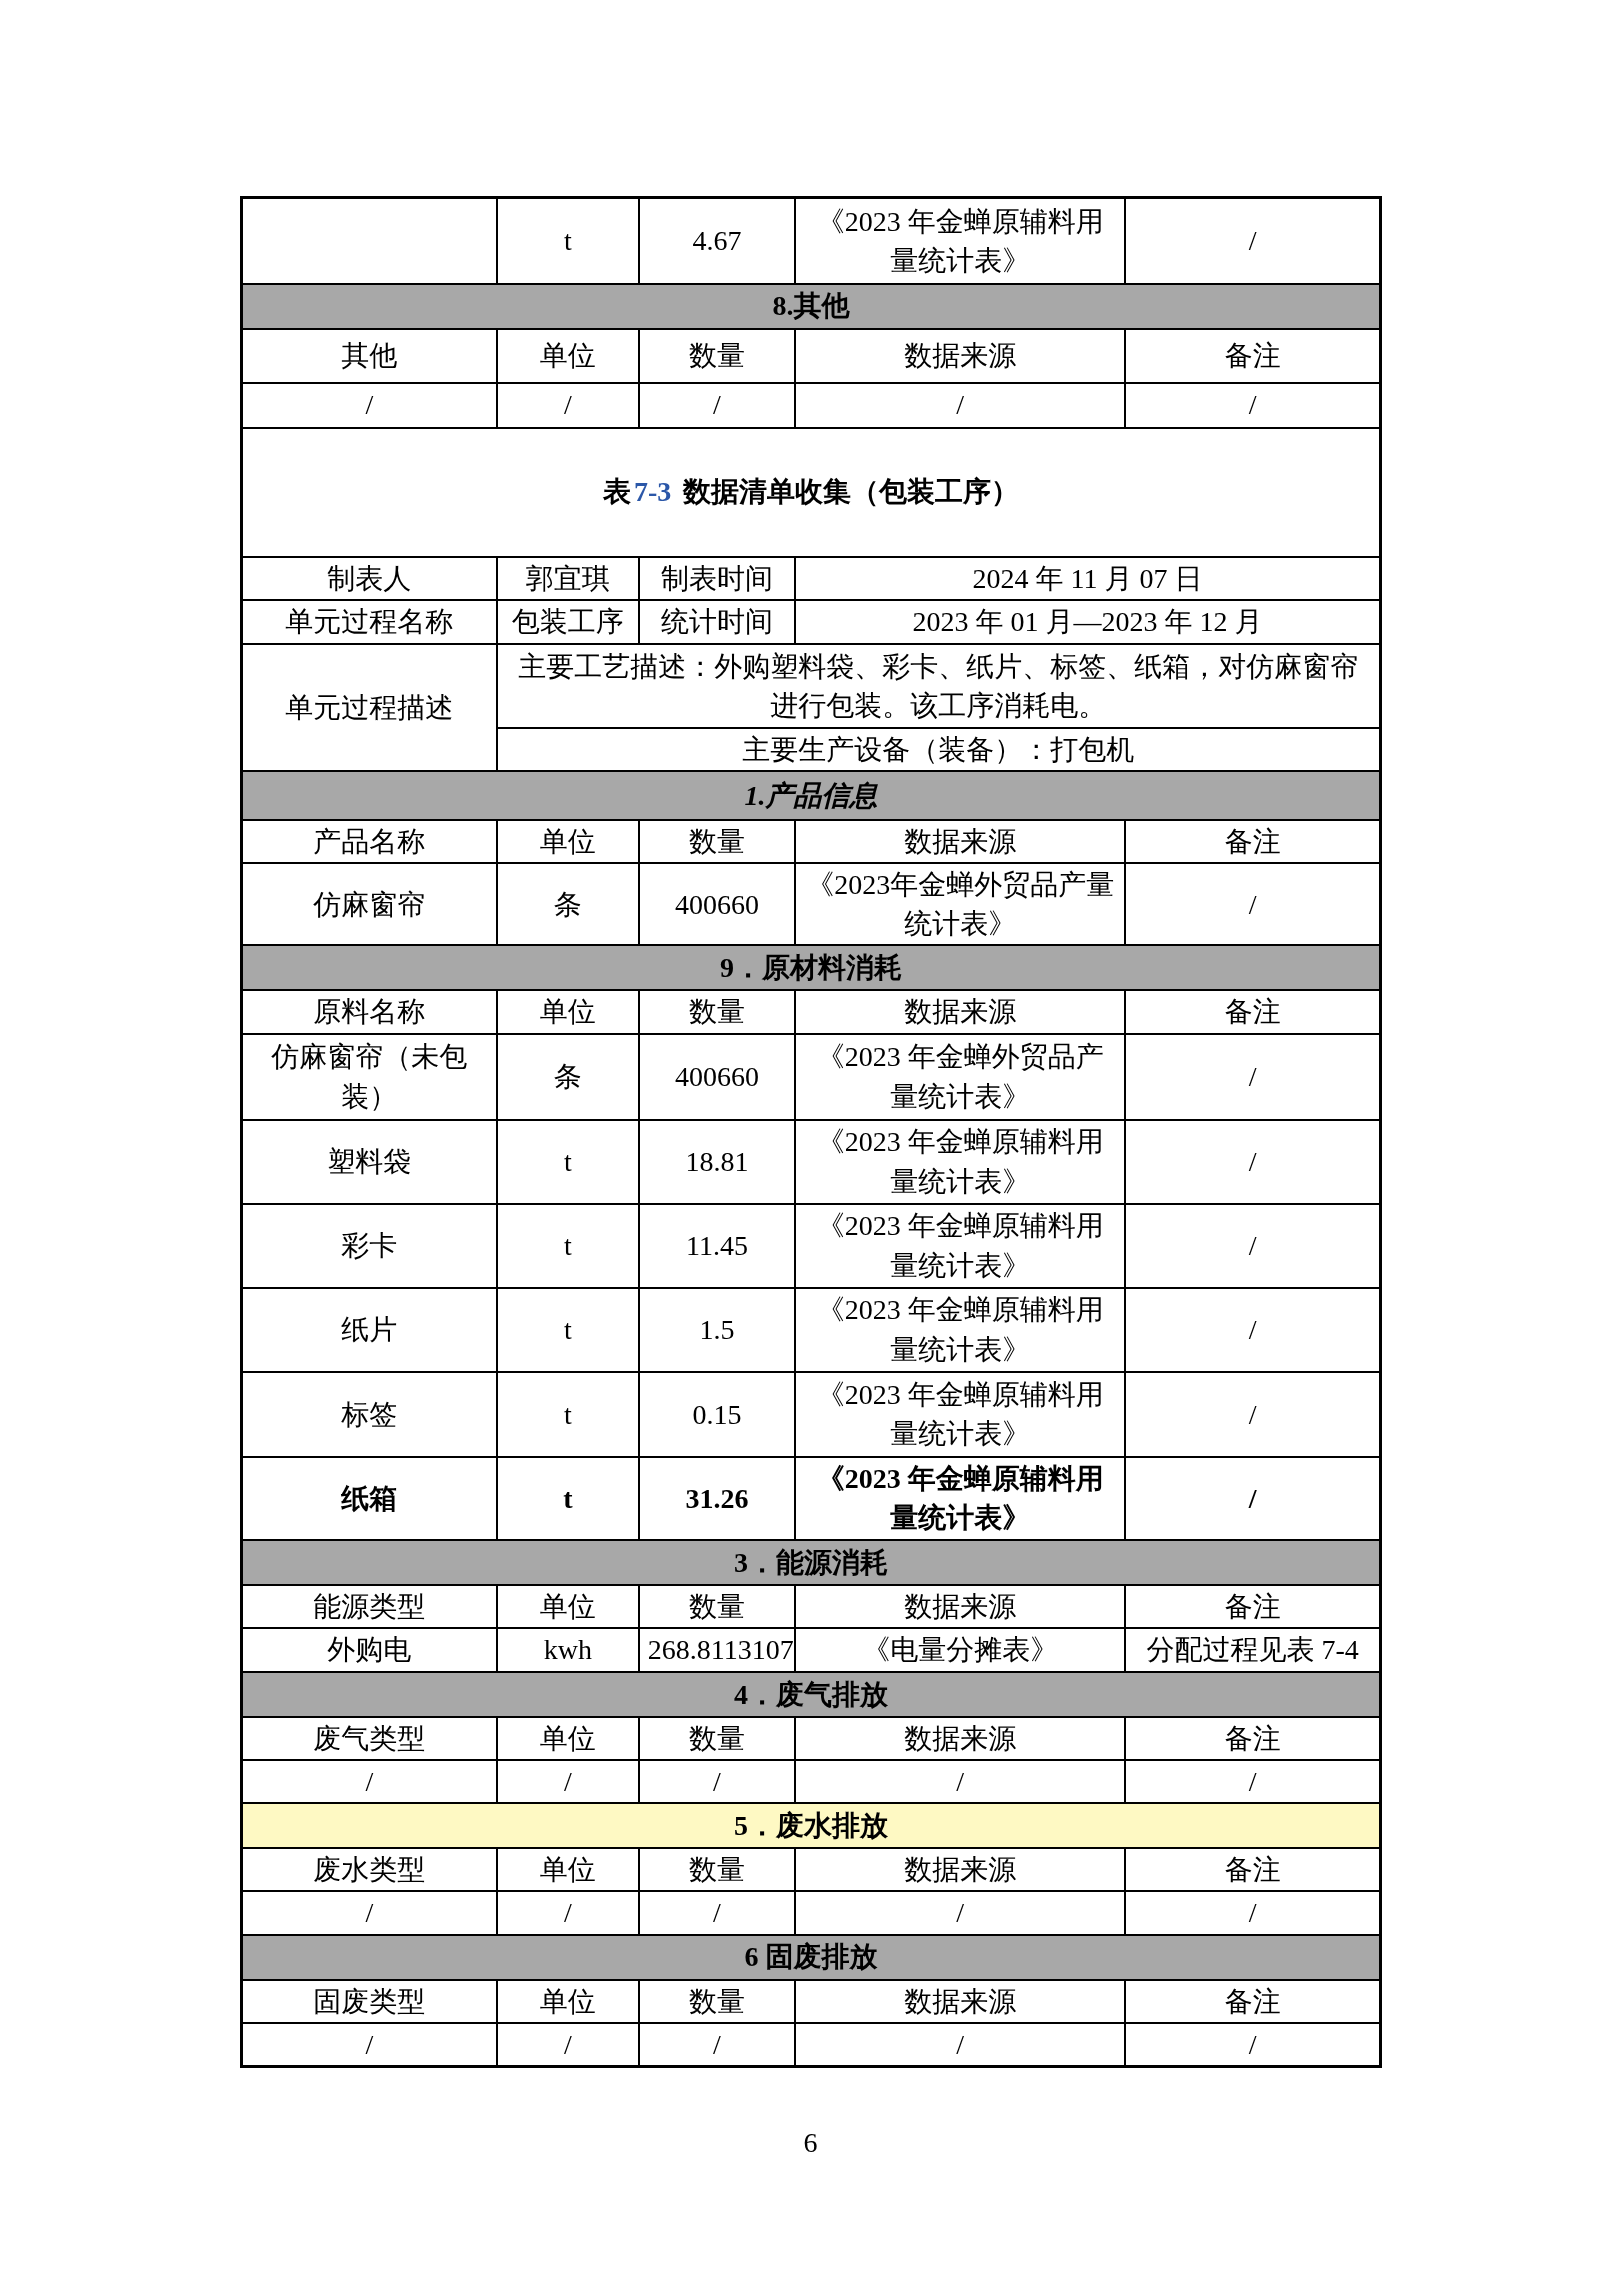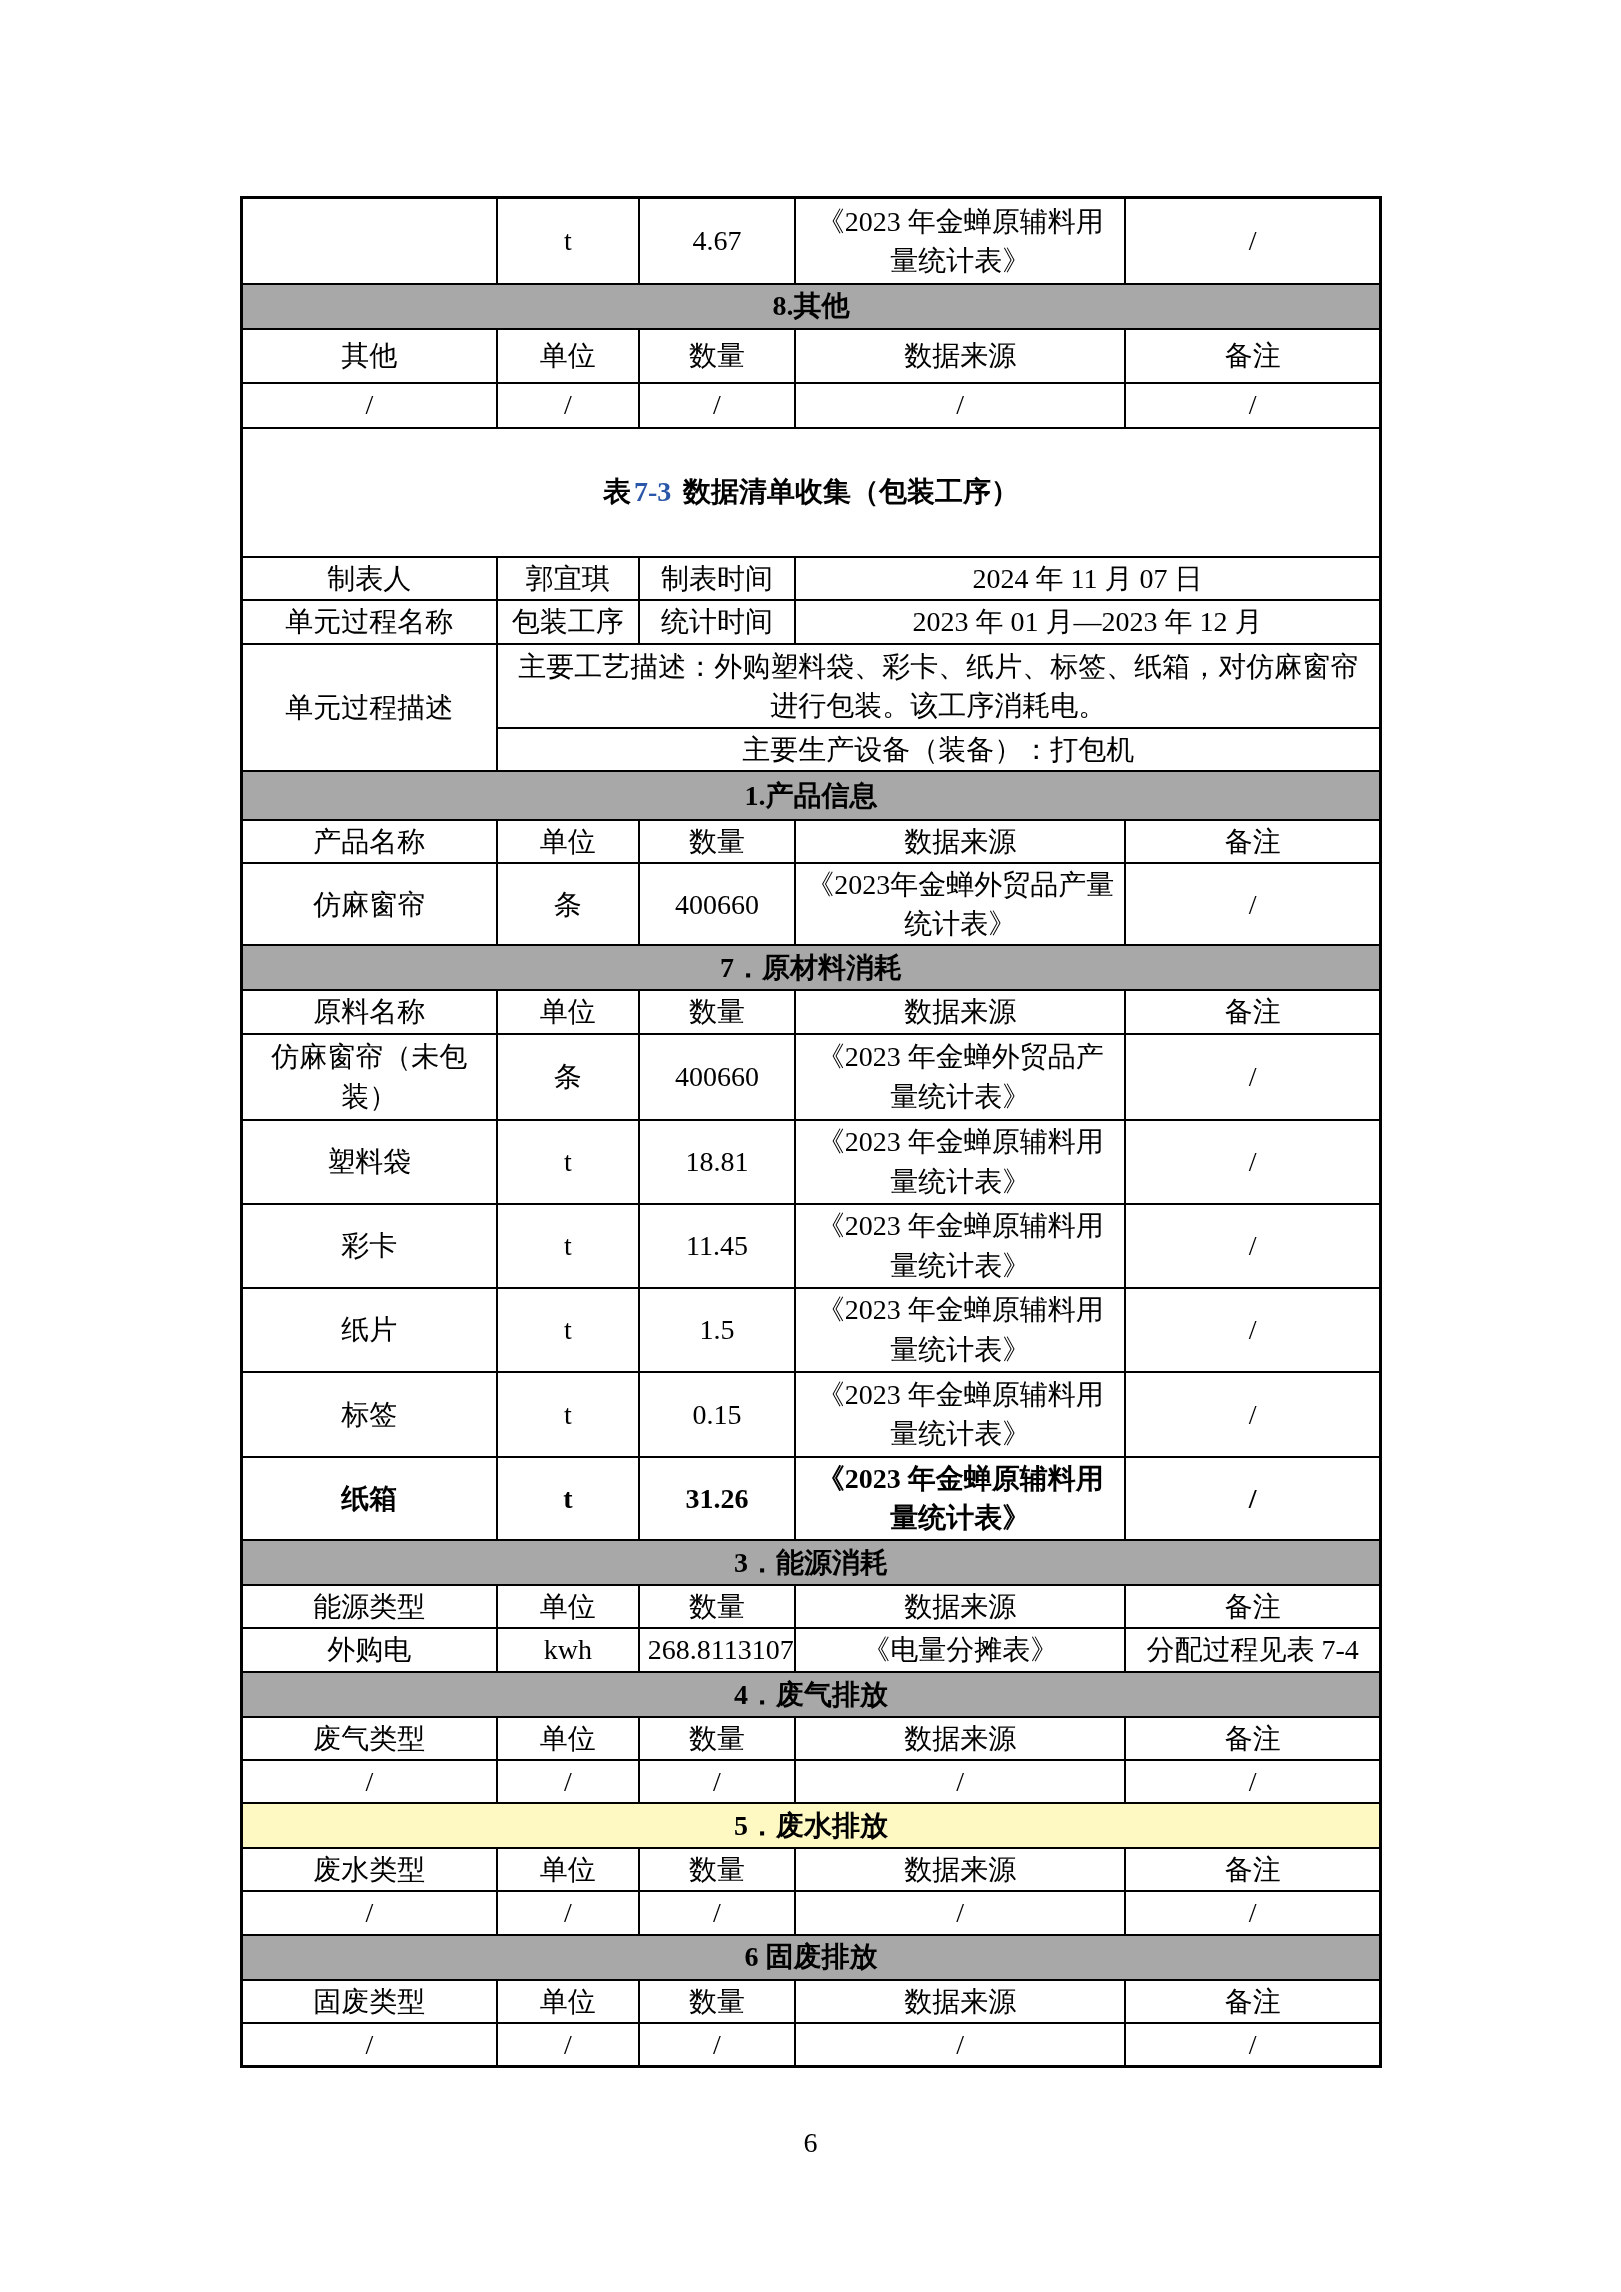--- a/index.html
+++ b/index.html
@@ -113,39 +113,39 @@
             <td colspan="1">统计时间</td>
             <td colspan="2">2023 年 01 月—2023 年 12 月</td>
           </tr>
           <tr style="height: 84px;">
             <td rowspan="2">单元过程描述</td>
             <td class="desc-cell" colspan="4">主要工艺描述：外购塑料袋、彩卡、纸片、标签、纸箱，对仿麻窗帘进行包装。该工序消耗电。</td>
           </tr>
           <tr style="height: 43px;">
             <td class="desc-cell" colspan="4">主要生产设备（装备）：打包机</td>
           </tr>
-          <tr style="height: 49px;">
+          <tr style="height: 49px; font-style: italic;">
             <td class="section-cell" colspan="5" style="background: rgb(168, 168, 168);">1.产品信息</td>
           </tr>
           <tr style="height: 43px;">
             <td>产品名称</td>
             <td>单位</td>
             <td>数量</td>
             <td>数据来源</td>
             <td>备注</td>
           </tr>
           <tr style="height: 82px;">
             <td>仿麻窗帘</td>
             <td>条</td>
             <td>400660</td>
             <td>《2023年金蝉外贸品产量统计表》</td>
             <td>/</td>
           </tr>
           <tr style="height: 45px;">
-            <td class="section-cell" colspan="5" style="background: rgb(168, 168, 168);">7．原材料消耗</td>
+            <td class="section-cell" colspan="5" style="background: rgb(168, 168, 168);">9．原材料消耗</td>
           </tr>
           <tr style="height: 43px;">
             <td>原料名称</td>
             <td>单位</td>
             <td>数量</td>
             <td>数据来源</td>
             <td>备注</td>
           </tr>
           <tr style="height: 86px;">
             <td>仿麻窗帘（未包装）</td>

